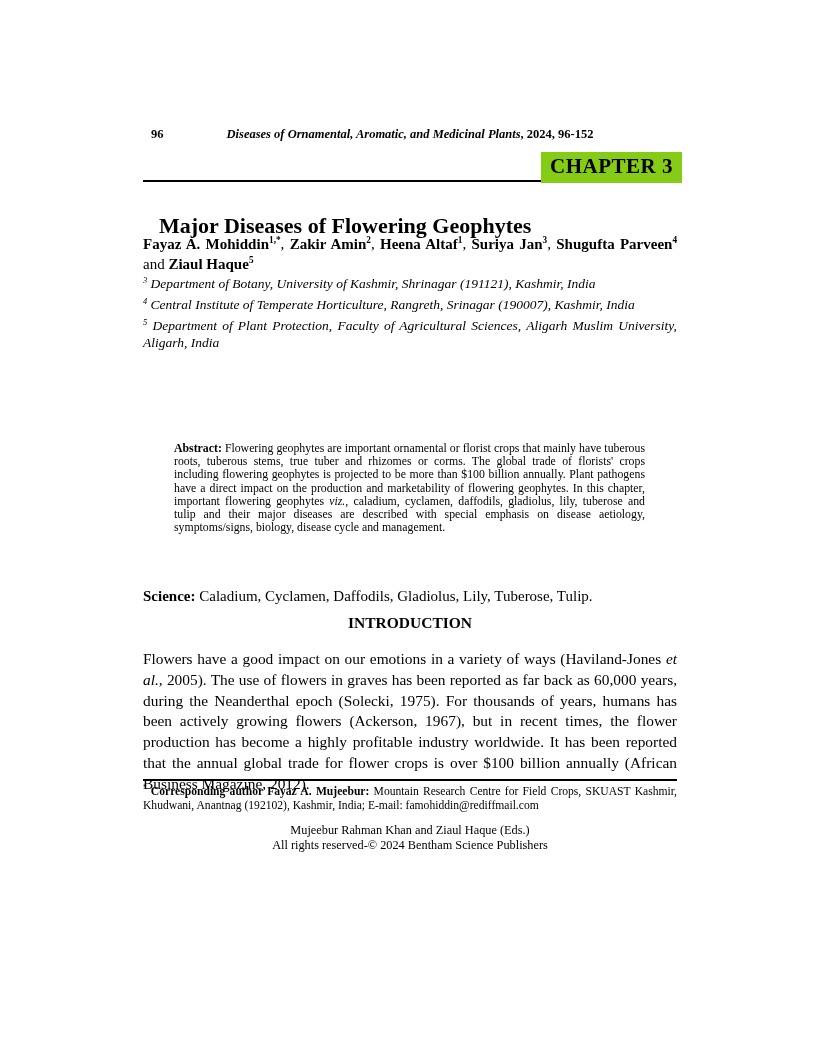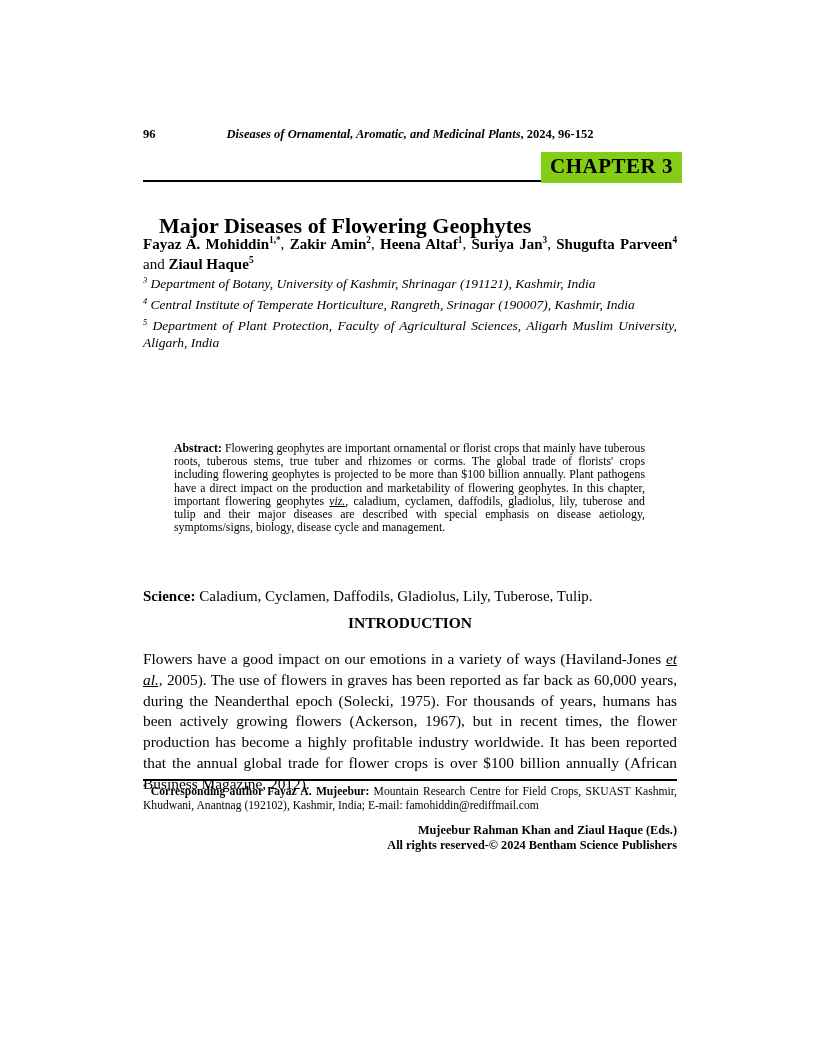--- a/index.html
+++ b/index.html
@@ -11,21 +11,21 @@
     margin: 0 auto;
     background: #ffffff;
     color: #000000;
     font-family: "Liberation Serif", serif;
     overflow: hidden;
   }
   .block { position: absolute; left: 143px; width: 534px; }
 
   
   .page-header { top: 127px; font-size: 12.5px; font-weight: bold; text-align: center; line-height: 15px; }
-  .page-header .page-num { position: absolute; left: 0; top: 0; font-style: normal; }
+  .page-header .page-num { position: absolute; left: 8px; top: 0; font-style: normal; }
   .page-header .head-italic { font-style: italic; }
 
   
   .chapter-row { top: 152px; height: 34px; }
   .chapter-rule { position: absolute; left: 0; right: 0; top: 28px; border-top: 2px solid #000; }
   .chapter-label {
     position: absolute; right: -5px; top: 0;
     background: #84cc16;
     font-size: 21px; font-weight: bold;
     padding: 2px 9px 4px 9px;
@@ -48,23 +48,23 @@
   .keywords { top: 586px; margin: 0; font-size: 15px; line-height: 20px; }
   .keywords .kw-label { font-weight: bold; }
 
   .section-heading { top: 613px; margin: 0; font-size: 15.5px; font-weight: bold; line-height: 20px; text-align: center; }
 
   .body-paragraph { top: 649px; margin: 0; font-size: 15.4px; line-height: 20.8px; text-align: justify; }
 
   .footnote { top: 779px; border-top: 2px solid #000; padding-top: 4px; font-size: 11.6px; line-height: 13.8px; text-align: justify; }
   .footnote .fn-label { font-weight: bold; }
 
-  .page-footer { top: 823px; text-align: right; font-weight: bold; font-size: 12.3px; line-height: 14.5px; }
+  .page-footer { top: 823px; text-align: center; font-weight: normal; font-size: 12.3px; line-height: 14.5px; }
 
-  i, .italic { font-style: italic; text-decoration: underline; }
+  i, .italic { font-style: italic; }
 </style>
 </head>
 <body>
 
 <div class="page">
 
   <div class="block page-header">
     <span class="page-num">96</span>
     <span class="head-italic">Diseases of Ornamental, Aromatic, and Medicinal Plants</span><span>, 2024, 96-152</span>
   </div>

